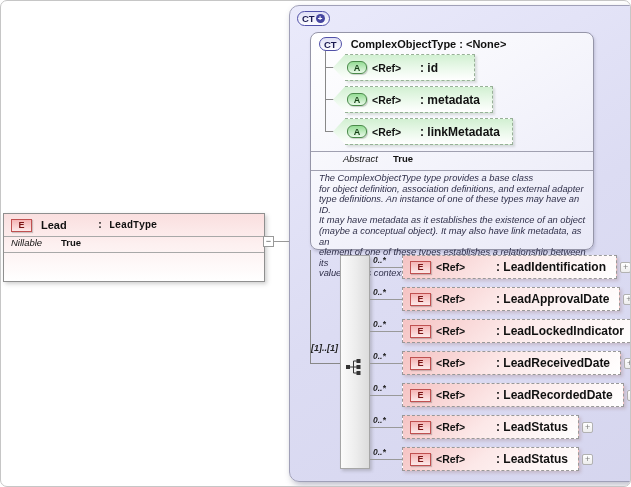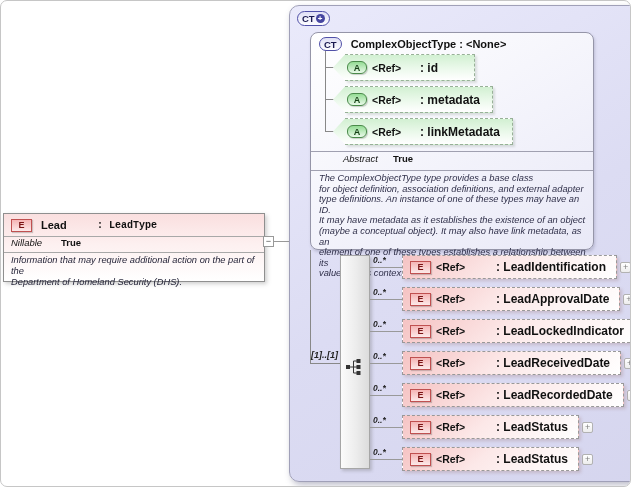--- a/index.html
+++ b/index.html
@@ -72,21 +72,21 @@
   .attr-name { font-weight:bold; font-size:12px; color:#111; }
 
   .inner-sep { position:absolute; left:0; right:0; height:1px; background:#a0a0b0; }
   .inner-facet { position:absolute; left:4px; top:120px; display:flex; align-items:flex-end; font-size:9.5px; color:#111;margin-left:28px; }
   .inner-doc { position:absolute; left:8px; top:140px; right:6px; font-style:italic;
                font-size:9.3px; line-height:10.6px; color:#30304a; white-space:pre-line; }
 
   
   .model-vline { position:absolute; left:20px; top:244px; width:1px; height:114px; background:#888; }
   .model-hline { position:absolute; left:20px; top:357px; width:31px; height:1px; background:#888; }
-  .card-global { position:absolute; left:4px; top:344px; width:44px; text-align:right;
+  .card-global { position:absolute; left:4px; top:337px; width:44px; text-align:right;
                  font-size:9px; font-weight:bold; font-style:italic; color:#222; }
 
   .seq-bar { position:absolute; left:50px; top:249px; width:30px; height:214px;
              border:1px solid #a6a6a6;
              background:linear-gradient(90deg,#fbfbfb 0%,#ececec 55%,#dcdcdc 100%);
              box-shadow:2px 2px 3px rgba(100,100,100,.3); }
   .seq-icon { position:absolute; left:56px; top:352px; }
 
   
   .el-row { position:absolute; left:80px; height:24px; display:flex; align-items:center; }
@@ -113,22 +113,20 @@
       <span class="badge-e">E</span>
       <span class="lead-name">Lead</span>
       <span class="lead-type">: LeadType</span>
     </div>
     <div class="sep"></div>
     <div class="facet-row">
       <span class="facet-label">Nillable</span>
       <span class="facet-value">True</span>
     </div>
     <div class="sep"></div>
-    <div class="doc">Information that may require additional action on the part of the
-Department of Homeland Security (DHS).</div>
   </div>
 
   <div class="conn-lead"></div>
   <div class="collapse-box">−</div>
 
   <div class="panel">
     <div class="panel-header">
       <span class="badge-ct">
         <span>CT</span>
         <span class="plus-circle">+</span>

